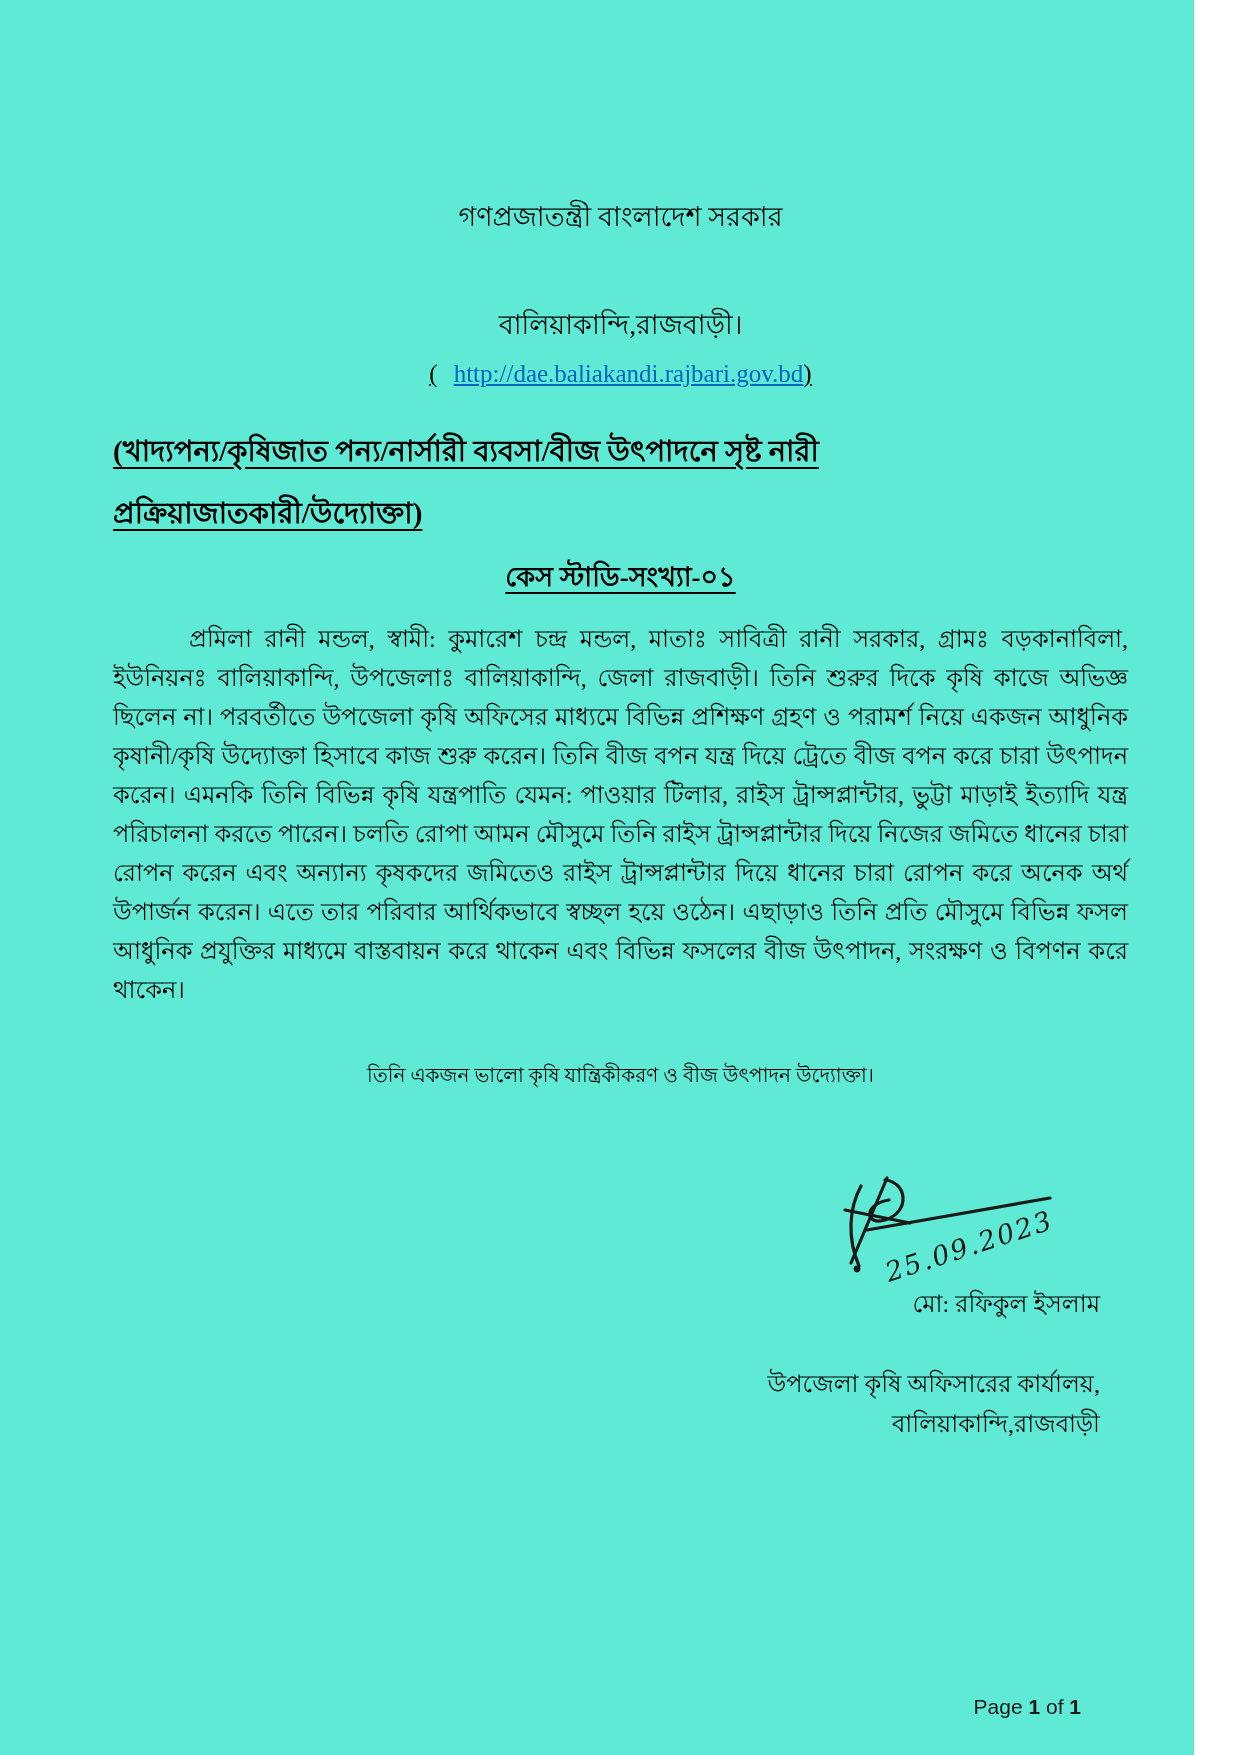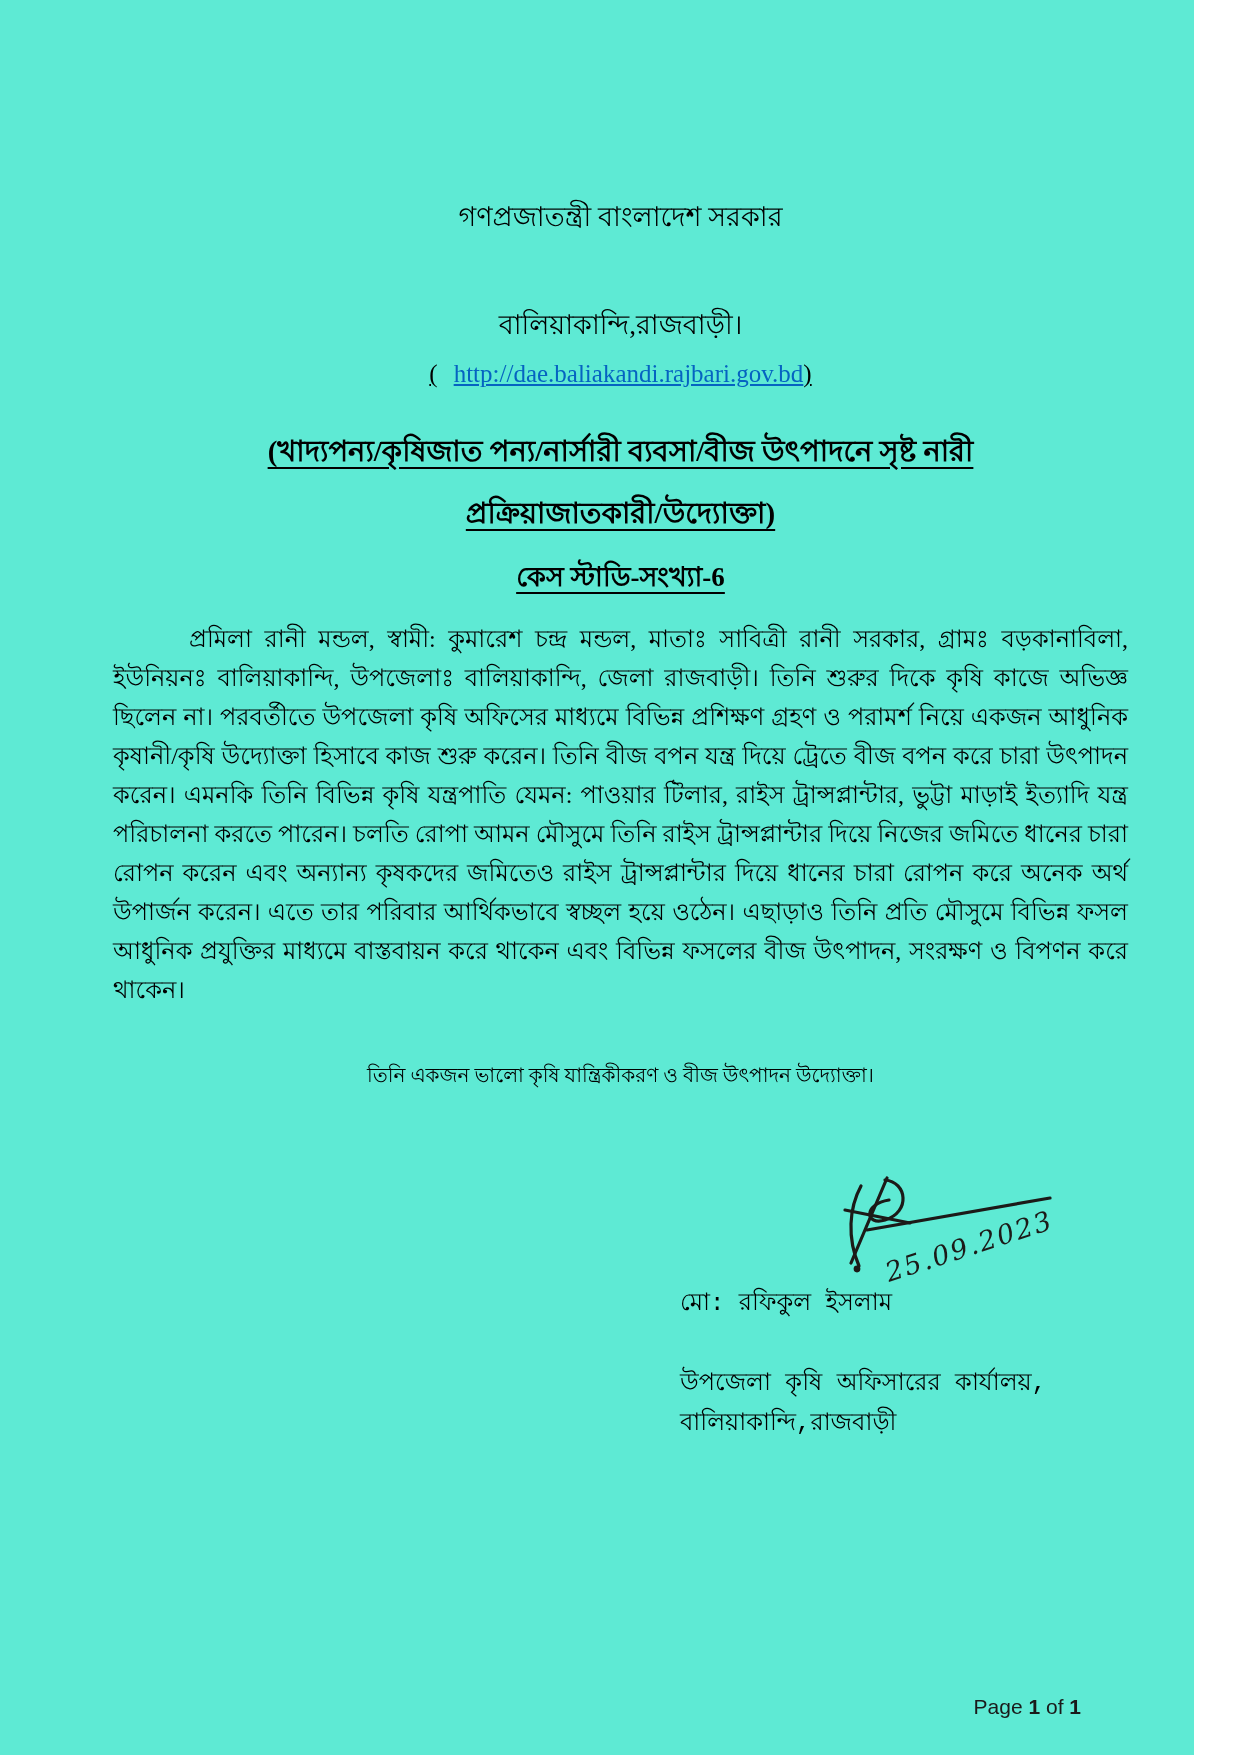--- a/index.html
+++ b/index.html
@@ -27,21 +27,21 @@
   .url-line .paren { color: #000; text-decoration: underline; }
   .doc-link {
     color: var(--link-color);
     text-decoration: underline;
     cursor: pointer;
     margin-left: 16px;
   }
   .doc-title {
     left: 113px;
     width: 1015px;
-    text-align: center;
+    text-align: left;
     font-weight: bold;
     font-size: 29px;
     line-height: 62px;
   }
   .doc-title .u { text-decoration: underline; text-underline-offset: 6px; }
   .case-heading {
     font-weight: bold;
     font-size: 27px;
     text-decoration: underline;
     text-underline-offset: 6px;
@@ -57,21 +57,21 @@
   .closing {
     font-size: 20px;
   }
   .sig-block {
     left: 680px;
     width: 420px;
     text-align: center;
     font-size: 24px;
     line-height: 40px;
   }
-  .sig-line { position: absolute; left: 0; width: 420px; text-align: left; white-space: nowrap; font-family: Liberation Mono, monospace; }
+  .sig-line { position: absolute; left: 0; width: 420px; text-align: right; white-space: nowrap; }
   .footer {
     right: 113px;
     top: 1695px;
     font-family: "Liberation Sans", sans-serif;
     font-size: 21px;
     color: #1a1a1a;
   }
   .footer b { font-weight: bold; }
   .sig-svg { position: absolute; left: 815px; top: 1168px; }
   .sig-svg path { fill: none; stroke: #1c1a18; stroke-width: 3.2; stroke-linecap: round; }
@@ -93,21 +93,21 @@
 
   <div class="abs center-line url-line" style="top:360px">
     <span class="paren">(</span><a class="doc-link">http://dae.baliakandi.rajbari.gov.bd</a><span class="paren">)</span>
   </div>
 
   <div class="abs doc-title" style="top:420px">
     <span class="u">(খাদ্যপন্য/কৃষিজাত পন্য/নার্সারী ব্যবসা/বীজ উৎপাদনে সৃষ্ট নারী</span><br>
     <span class="u">প্রক্রিয়াজাতকারী/উদ্যোক্তা)</span>
   </div>
 
-  <div class="abs center-line case-heading" style="top:556px">কেস স্টাডি-সংখ্যা-6</div>
+  <div class="abs center-line case-heading" style="top:556px">কেস স্টাডি-সংখ্যা-০১</div>
 
   <div class="abs body-par" style="top:620px">প্রমিলা রানী মন্ডল, স্বামী: কুমারেশ চন্দ্র মন্ডল, মাতাঃ সাবিত্রী রানী সরকার, গ্রামঃ বড়কানাবিলা, ইউনিয়নঃ বালিয়াকান্দি, উপজেলাঃ বালিয়াকান্দি, জেলা রাজবাড়ী। তিনি শুরুর দিকে কৃষি কাজে অভিজ্ঞ ছিলেন না। পরবর্তীতে উপজেলা কৃষি অফিসের মাধ্যমে বিভিন্ন প্রশিক্ষণ গ্রহণ ও পরামর্শ নিয়ে  একজন আধুনিক কৃষানী/কৃষি উদ্যোক্তা হিসাবে কাজ শুরু করেন। তিনি বীজ বপন যন্ত্র দিয়ে ট্রেতে বীজ বপন করে চারা উৎপাদন করেন। এমনকি তিনি বিভিন্ন কৃষি যন্ত্রপাতি যেমন: পাওয়ার টিলার, রাইস ট্রান্সপ্লান্টার, ভুট্টা মাড়াই ইত্যাদি যন্ত্র পরিচালনা করতে পারেন। চলতি রোপা আমন মৌসুমে তিনি রাইস ট্রান্সপ্লান্টার দিয়ে নিজের জমিতে ধানের চারা রোপন করেন এবং অন্যান্য কৃষকদের জমিতেও রাইস ট্রান্সপ্লান্টার দিয়ে ধানের চারা রোপন করে অনেক অর্থ উপার্জন করেন। এতে তার পরিবার আর্থিকভাবে স্বচ্ছল হয়ে ওঠেন। এছাড়াও তিনি প্রতি মৌসুমে বিভিন্ন ফসল আধুনিক প্রযুক্তির মাধ্যমে বাস্তবায়ন করে থাকেন এবং বিভিন্ন ফসলের বীজ উৎপাদন, সংরক্ষণ ও বিপণন করে থাকেন।</div>
 
   <div class="abs center-line closing" style="top:1060px">তিনি একজন ভালো কৃষি যান্ত্রিকীকরণ ও বীজ উৎপাদন  উদ্যোক্তা।</div>
 
   <svg class="sig-svg" width="250" height="125" viewBox="0 0 250 125" aria-hidden="true">
     <path d="M46,18 C34,40 32,70 44,98"></path>
     <path d="M36,95 L72,10"></path>
     <path d="M70,12 C92,14 96,44 70,52 C50,58 48,36 74,32"></path>
     <path d="M30,42 L95,55"></path>

